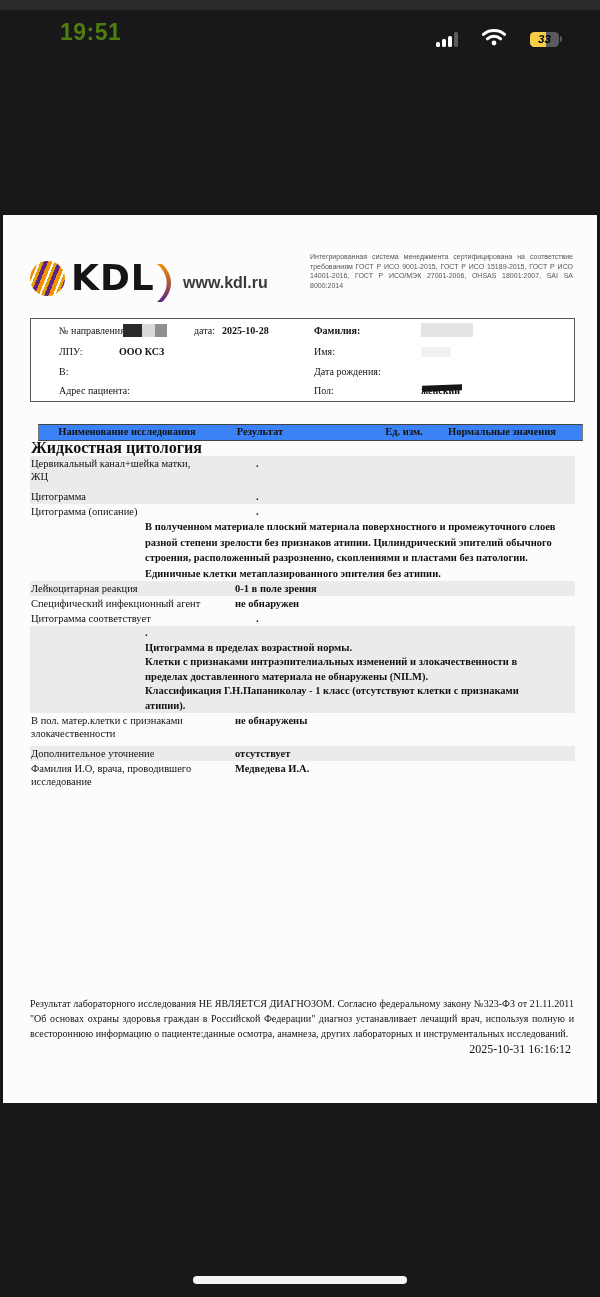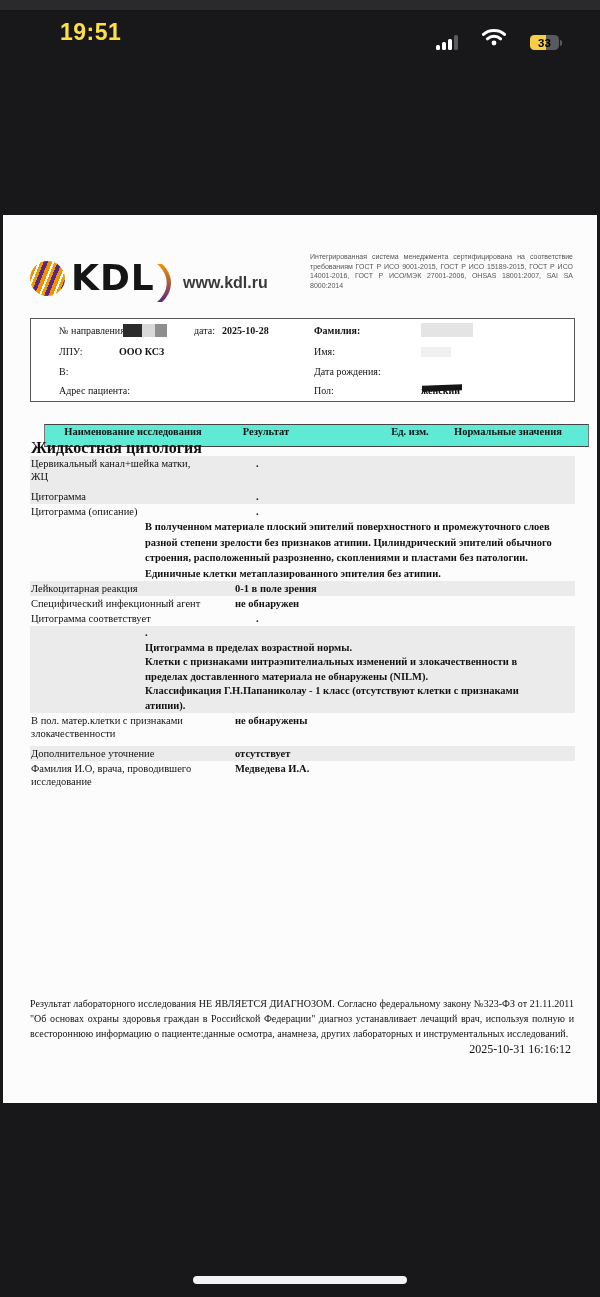--- a/index.html
+++ b/index.html
@@ -1,22 +1,22 @@
 <!DOCTYPE html>
 <html style="--kdl-purple: #5c2483; --kdl-orange: #f39200; --battery-yellow: #f7ce46;"><head>
 <meta charset="utf-8">
 <style>
   html,body{margin:0;padding:0;background:#000;}
   .screen{position:relative;width:600px;height:1297px;background:#18181a;overflow:hidden;
           font-family:"Liberation Sans",sans-serif;}
   .top-strip{position:absolute;left:0;top:0;width:600px;height:10px;background:#2a2a2c;}
 
   
-  .sb-time{position:absolute;left:60px;top:19px;font-size:23px;font-weight:700;color:#fde047;letter-spacing:.5px;}
-  .sb-icons{position:absolute;left:436px;top:28px;display:flex;align-items:flex-end;gap:24px;}
+  .sb-time{position:absolute;left:60px;top:19px;font-size:23px;font-weight:700;color:#4d7c0f;letter-spacing:.5px;}
+  .sb-icons{position:absolute;left:436px;top:28px;display:flex;align-items:center;gap:24px;font-style:italic;}
   .sig{display:flex;align-items:flex-end;gap:2px;height:16px;}
   .sig span{width:4px;border-radius:1.5px;background:#fff;display:block;}
   .sig .b1{height:5px}.sig .b2{height:8px}.sig .b3{height:11px}
   .sig .b4{height:15px;background:#5c5c60;}
   .battery{position:relative;width:29px;height:15px;border-radius:4.5px;background:#5a5a5e;overflow:hidden;}
   .battery-fill{position:absolute;left:0;top:0;bottom:0;width:55%;background:var(--battery-yellow,#f7ce46);}
   .battery-num{position:absolute;inset:0;display:flex;align-items:center;justify-content:center;
                font-size:11.5px;font-weight:700;color:#000;}
   .battery-nub{width:2px;height:6px;border-radius:0 2px 2px 0;background:#5a5a5e;margin-left:1px;}
 
@@ -37,21 +37,21 @@
 
   .patient-box{position:absolute;left:27px;top:103px;width:543px;height:82px;border:1px solid #555;
     background:#fff;font-family:"Liberation Serif",serif;font-size:10px;}
   .pb{position:absolute;white-space:nowrap;}
   .pb.b{font-weight:700;}
   .redact{position:absolute;}
   .sex-wrap{position:absolute;left:390px;top:66px;font-weight:700;}
   .sex-bar{position:absolute;left:1px;top:0px;width:40px;height:6px;background:#161616;transform:skewY(-2deg);}
 
   
-  .tbl-header{position:absolute;left:41px;top:209px;width:545px;height:23px;background:#5eead4;
+  .tbl-header{position:absolute;left:35px;top:209px;width:545px;height:17px;background:#3b82f6;
     border-top:1px solid #444;border-bottom:1px solid #444;border-left:1px solid #777;border-right:1px solid #777;
     box-sizing:border-box;font-family:"Liberation Serif",serif;}
   .th{position:absolute;top:1px;transform:translateX(-50%);font-weight:700;font-size:10.5px;white-space:nowrap;}
   .th.c1{left:88px}.th.c2{left:221px}.th.c3{left:365px}.th.c4{left:463px}
 
   .tbl-rows{position:absolute;left:27px;top:226px;width:545px;font-family:"Liberation Serif",serif;
     font-size:10.5px;color:#111;}
   .trow{box-sizing:border-box;}
   .trow.shaded{background:#ebebeb;}
   .trow.section{height:15px;font-weight:700;font-size:16px;line-height:14px;padding-left:1px;}
@@ -162,21 +162,21 @@
         </div>
         <div class="trow item shaded">
           <span class="lbl">Цитограмма</span>
           <span class="res dotres">.</span>
         </div>
         <div class="trow item">
           <span class="lbl">Цитограмма (описание)</span>
           <span class="res dotres">.</span>
         </div>
         <div class="trow desc">
-          <div class="dline">В полученном материале плоский эпителий поверхностного и промежуточного слоев</div>
+          <div class="dline">В полученном материале плоский материала поверхностного и промежуточного слоев</div>
           <div class="dline">разной степени зрелости без признаков атипии. Цилиндрический эпителий обычного</div>
           <div class="dline">строения, расположенный разрозненно, скоплениями и пластами без патологии.</div>
           <div class="dline">Единичные клетки метаплазированного эпителия без атипии.</div>
         </div>
         <div class="trow item shaded">
           <span class="lbl">Лейкоцитарная реакция</span>
           <span class="res">0-1 в поле зрения</span>
         </div>
         <div class="trow item">
           <span class="lbl">Специфический инфекционный агент</span>

